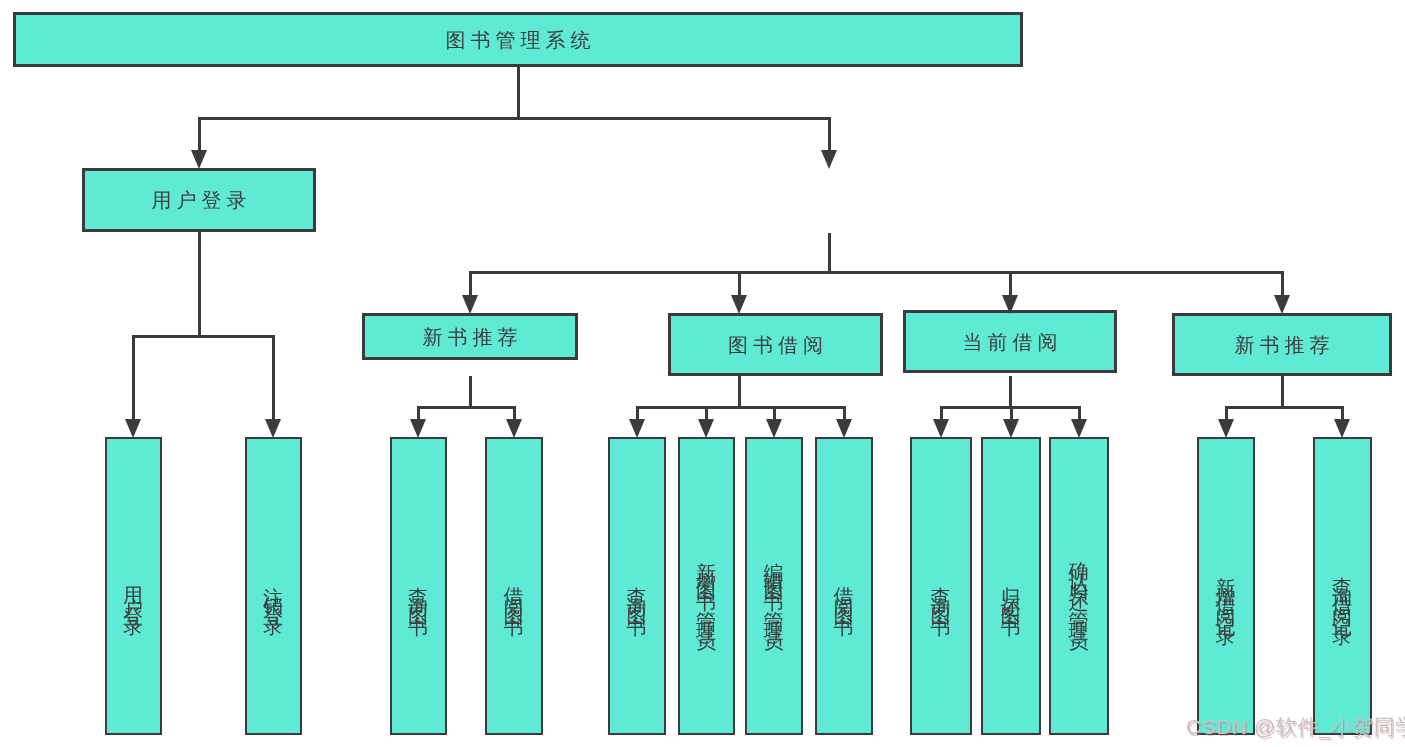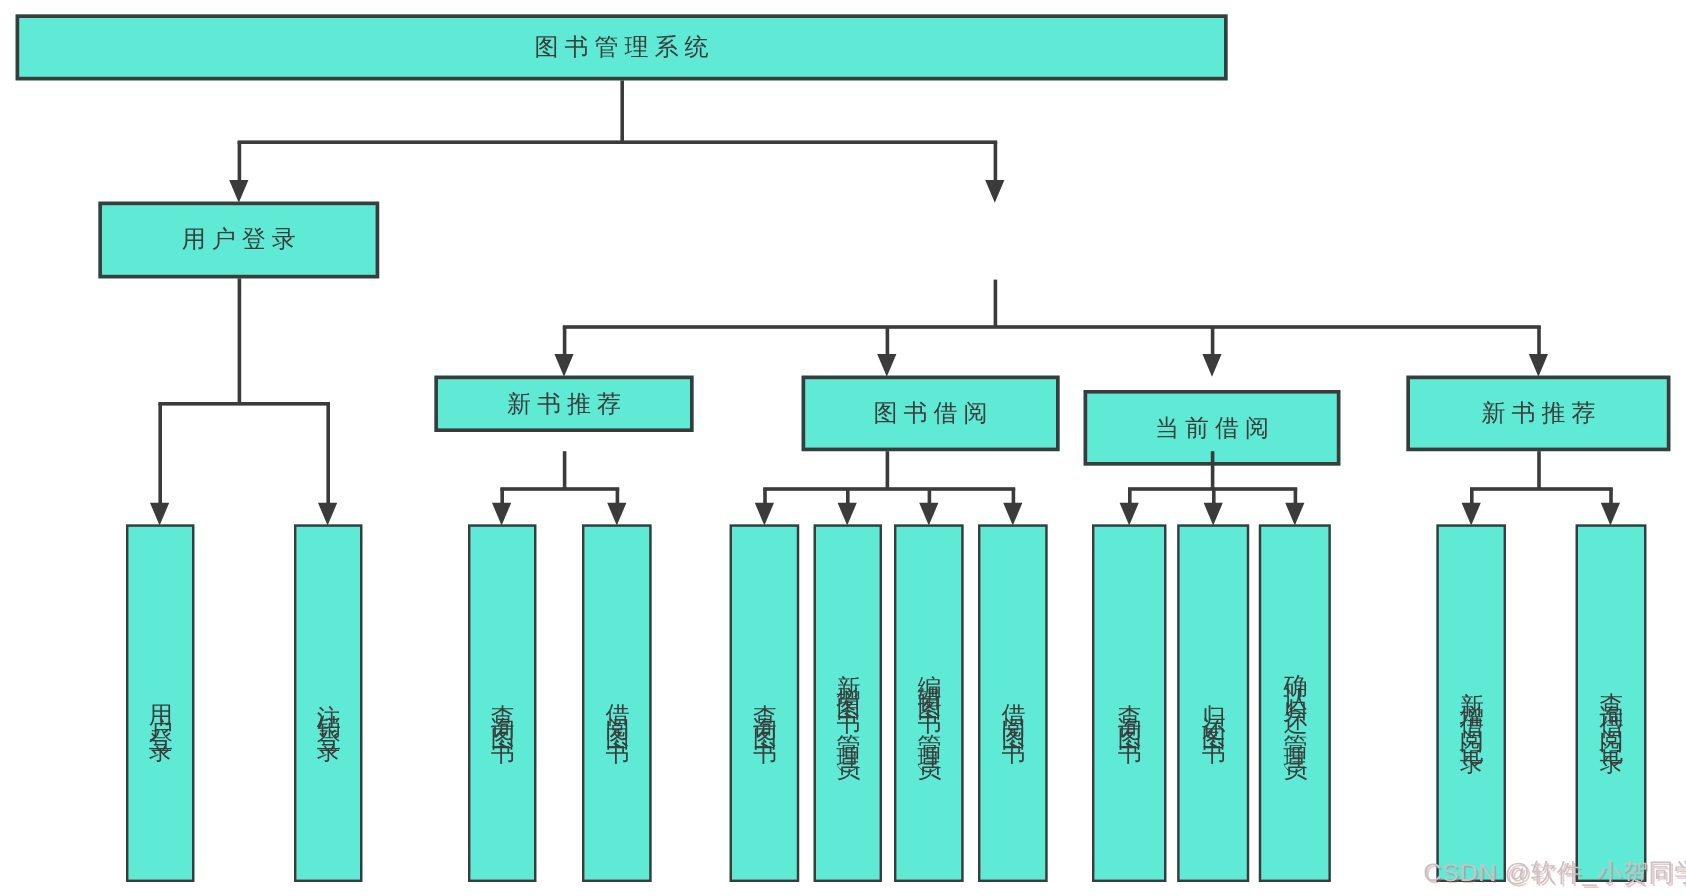--- a/index.html
+++ b/index.html
@@ -76,21 +76,21 @@
     </div>
     <div class="node horz" style="left: 82px; top: 168px; width: 234px; height: 64px;">
       <span class="label">用户登录</span>
     </div>
     <div class="node horz" style="left: 362px; top: 313px; width: 216px; height: 47px;">
       <span class="label">新书推荐</span>
     </div>
     <div class="node horz" style="left: 632px; top: 313px; width: 215px; height: 63px; margin-left: 36px;">
       <span class="label">图书借阅</span>
     </div>
-    <div class="node horz" style="left: 903px; top: 325px; width: 214px; height: 63px;">
+    <div class="node horz" style="left: 903px; top: 310px; width: 214px; height: 63px;">
       <span class="label">当前借阅</span>
     </div>
     <div class="node horz" style="left: 1172px; top: 313px; width: 220px; height: 63px;">
       <span class="label">新书推荐</span>
     </div>
     <div class="node vert" style="left: 105px; top: 437px; width: 57px; height: 298px;">
       <span class="label">用户登录</span>
     </div>
     <div class="node vert" style="left: 245px; top: 437px; width: 57px; height: 298px;">
       <span class="label">注销登录</span>

